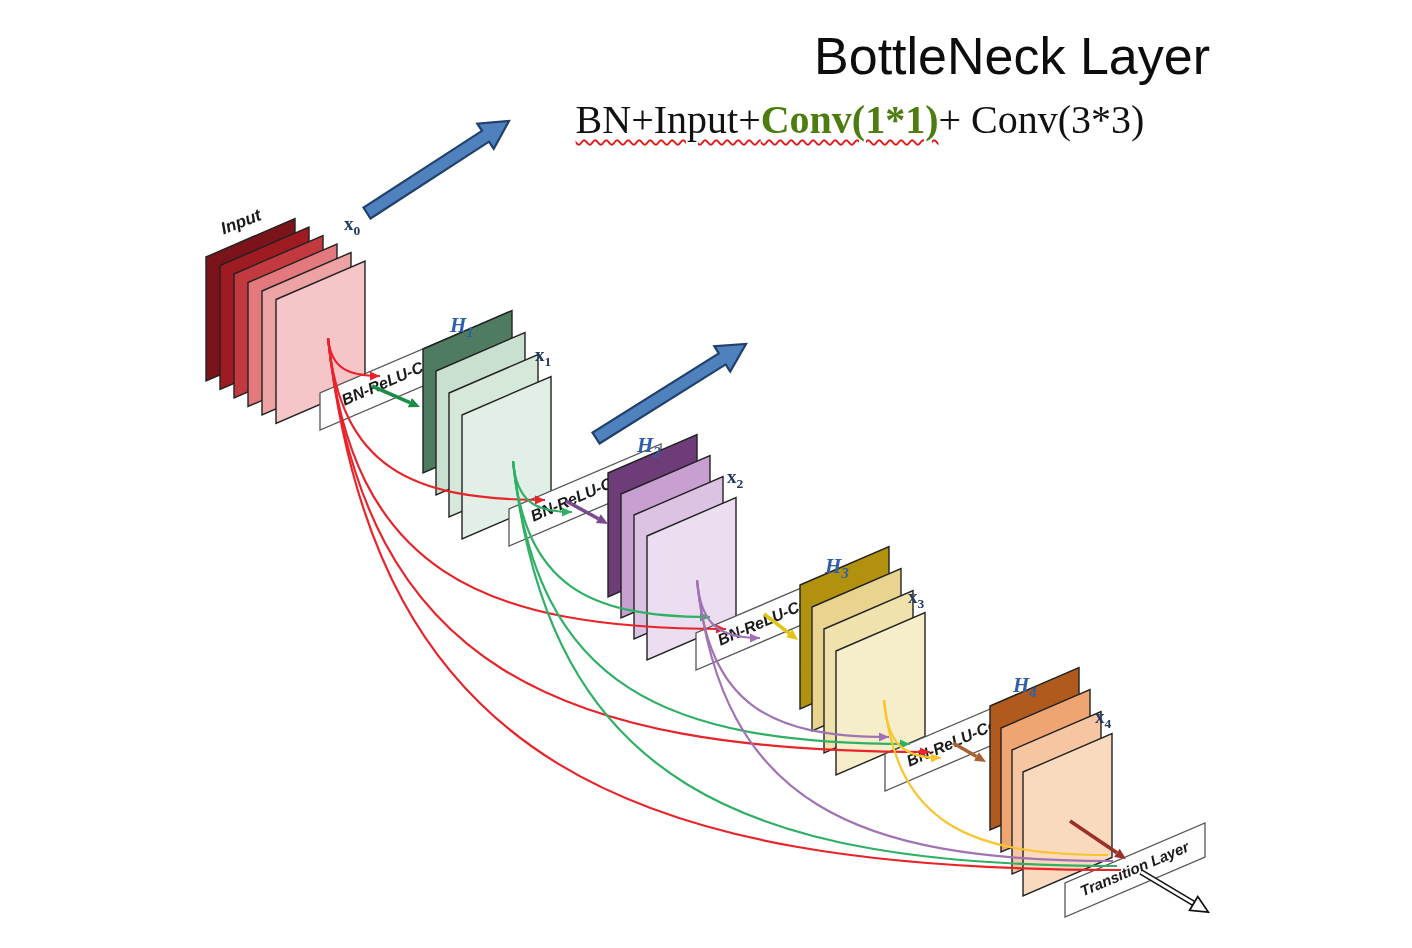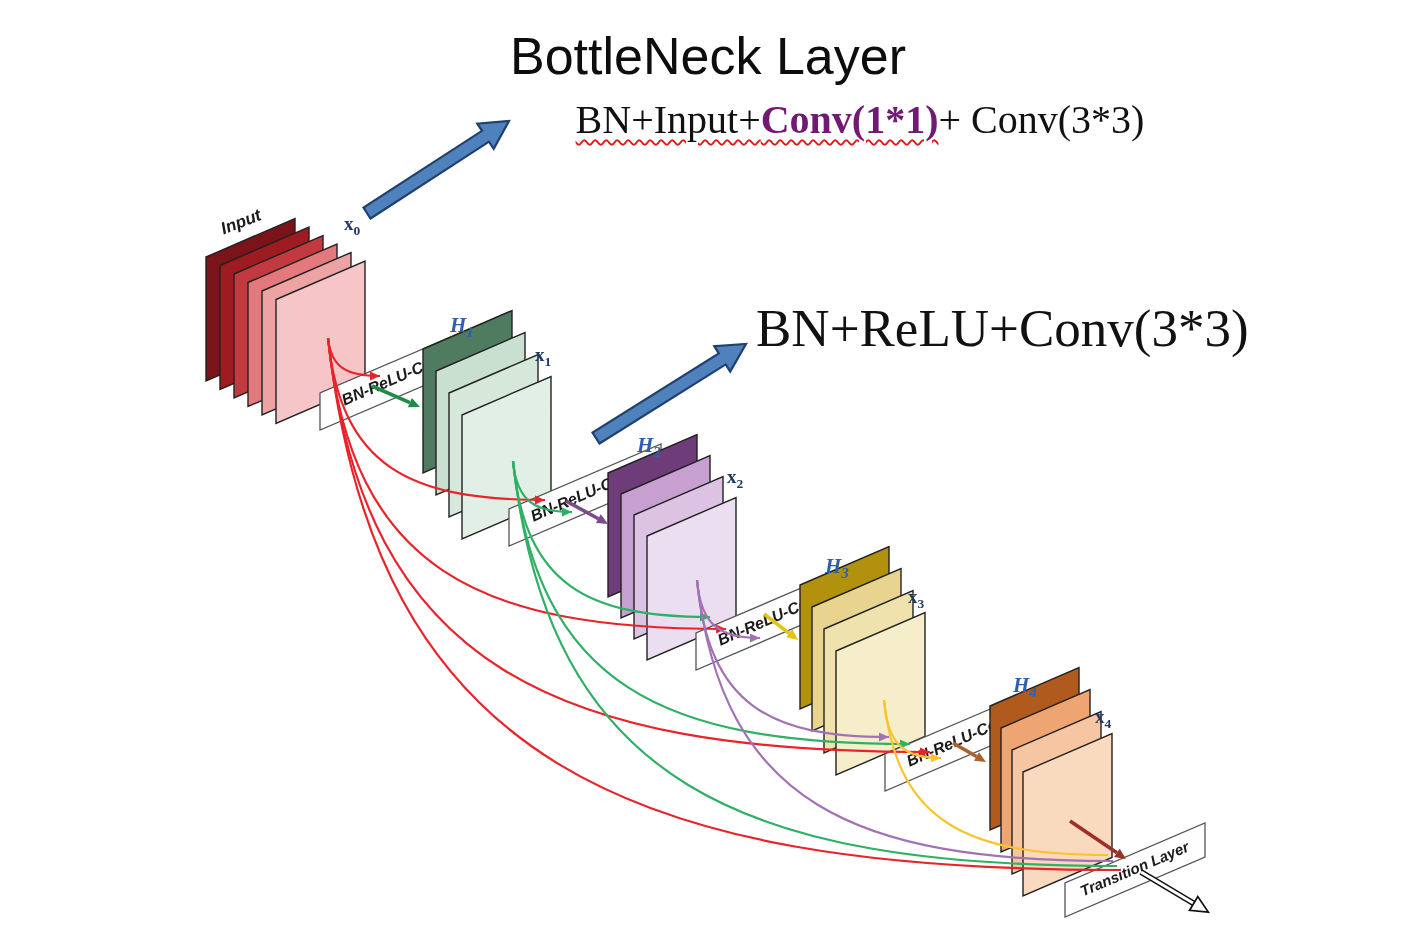--- a/index.html
+++ b/index.html
@@ -1,27 +1,27 @@
 <!DOCTYPE html>
 <html><head>
 <meta charset="utf-8">
 <style>
   html,body{margin:0;padding:0;background:#fff;}
   #stage{position:relative;width:1412px;height:948px;background:#fff;overflow:hidden;
          font-family:"Liberation Sans",sans-serif;}
   #diagram-svg{position:absolute;left:0;top:0;}
   .overlay{position:absolute;white-space:nowrap;}
-  .title{left:510px;top:26px;width:700px;text-align:left;
+  .title{left:510px;top:26px;width:700px;text-align:right;
          font-size:52px;color:#0d0d0d;letter-spacing:0px;}
   .formula{left:510px;top:96px;width:700px;text-align:center;
            font-family:"Liberation Serif",serif;font-size:40px;color:#111;}
   .squiggle{text-decoration:underline;text-decoration-style:wavy;
             text-decoration-color:#e01818;text-decoration-thickness:2px;
             text-underline-offset:6px;}
-  .squiggle .redpart{color:#701a75;font-weight:bold;}
+  .squiggle .redpart{color:#4d7c0f;font-weight:bold;}
   .side-formula{left:756px;top:298px;font-family:"Liberation Serif",serif;
                 font-size:53px;color:#111;}
 </style>
 </head>
 <body>
 
 <div id="stage">
   <svg id="diagram-svg" width="1412" height="948" viewBox="0 0 1412 948">
       <g>
         <path d="M206 257 L295 218.5 L295 342.5 L206 381 Z" fill="#7a141a" stroke="#222222" stroke-width="1.4"></path>
@@ -135,14 +135,13 @@
         <text x="637" y="452" fill="#2f5fa8" font-family="&quot;Liberation Serif&quot;,serif" font-size="21" font-style="italic" font-weight="bold"><tspan>H</tspan><tspan dy="5" font-size="15">2</tspan></text>
         <text x="825" y="573" fill="#2f5fa8" font-family="&quot;Liberation Serif&quot;,serif" font-size="21" font-style="italic" font-weight="bold"><tspan>H</tspan><tspan dy="5" font-size="15">3</tspan></text>
         <text x="1013" y="692" fill="#2f5fa8" font-family="&quot;Liberation Serif&quot;,serif" font-size="21" font-style="italic" font-weight="bold"><tspan>H</tspan><tspan dy="5" font-size="15">4</tspan></text>
       </g>
     </svg>
 
   <div class="overlay title">BottleNeck Layer</div>
 
   <div class="overlay formula"><span class="squiggle"><span>BN+Input+</span><span class="redpart">Conv(1*1)</span></span><span>+ Conv(3*3)</span></div>
 
-  <div class="overlay side-formula">BN+ReLU+Conv(3*3)</div>
 </div>
 
 </body></html>

